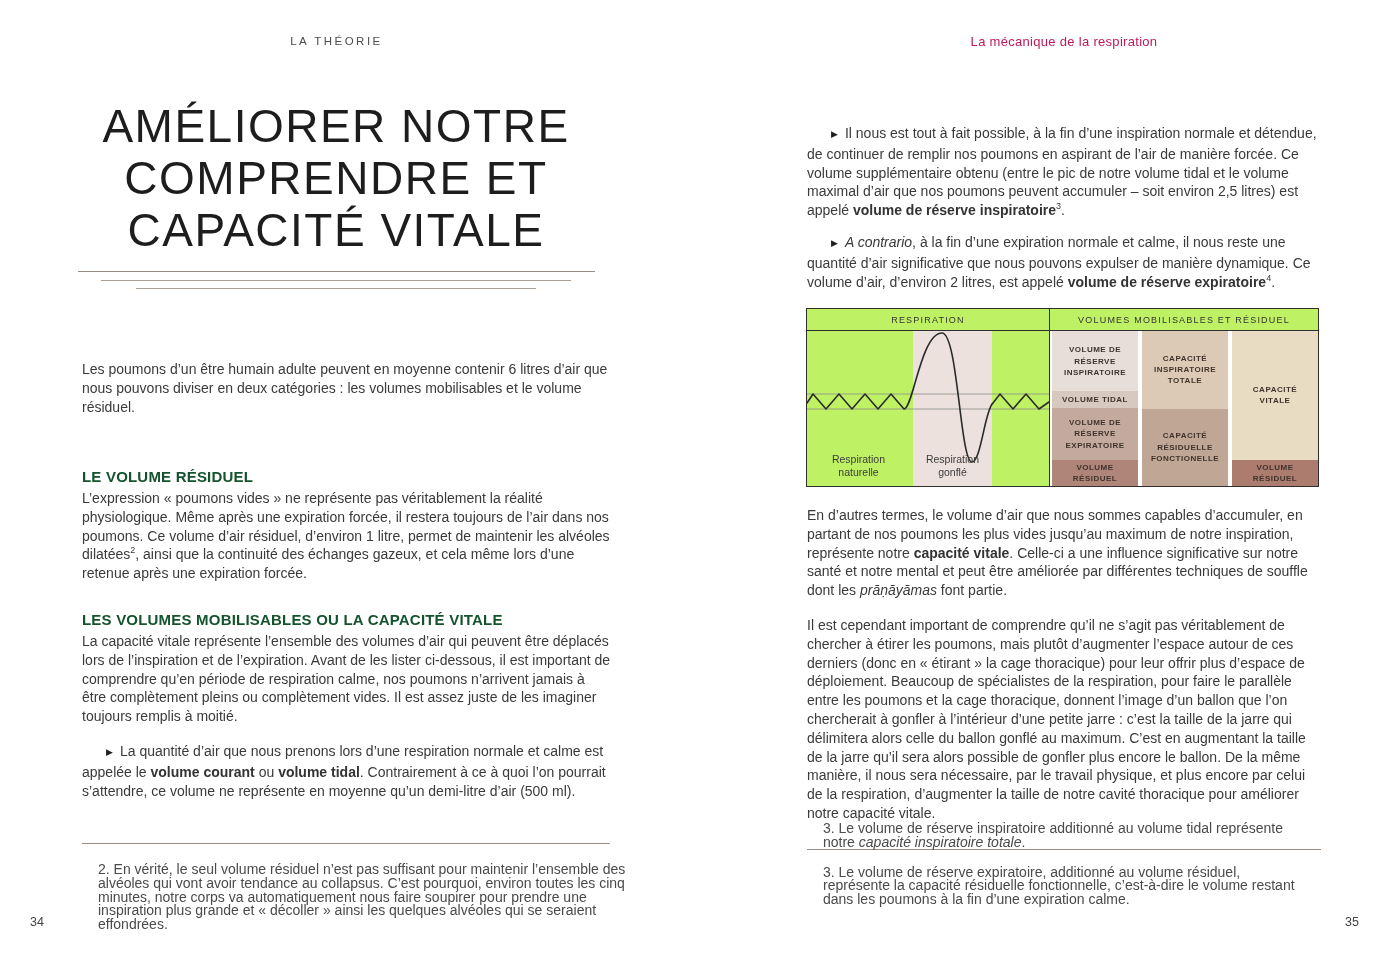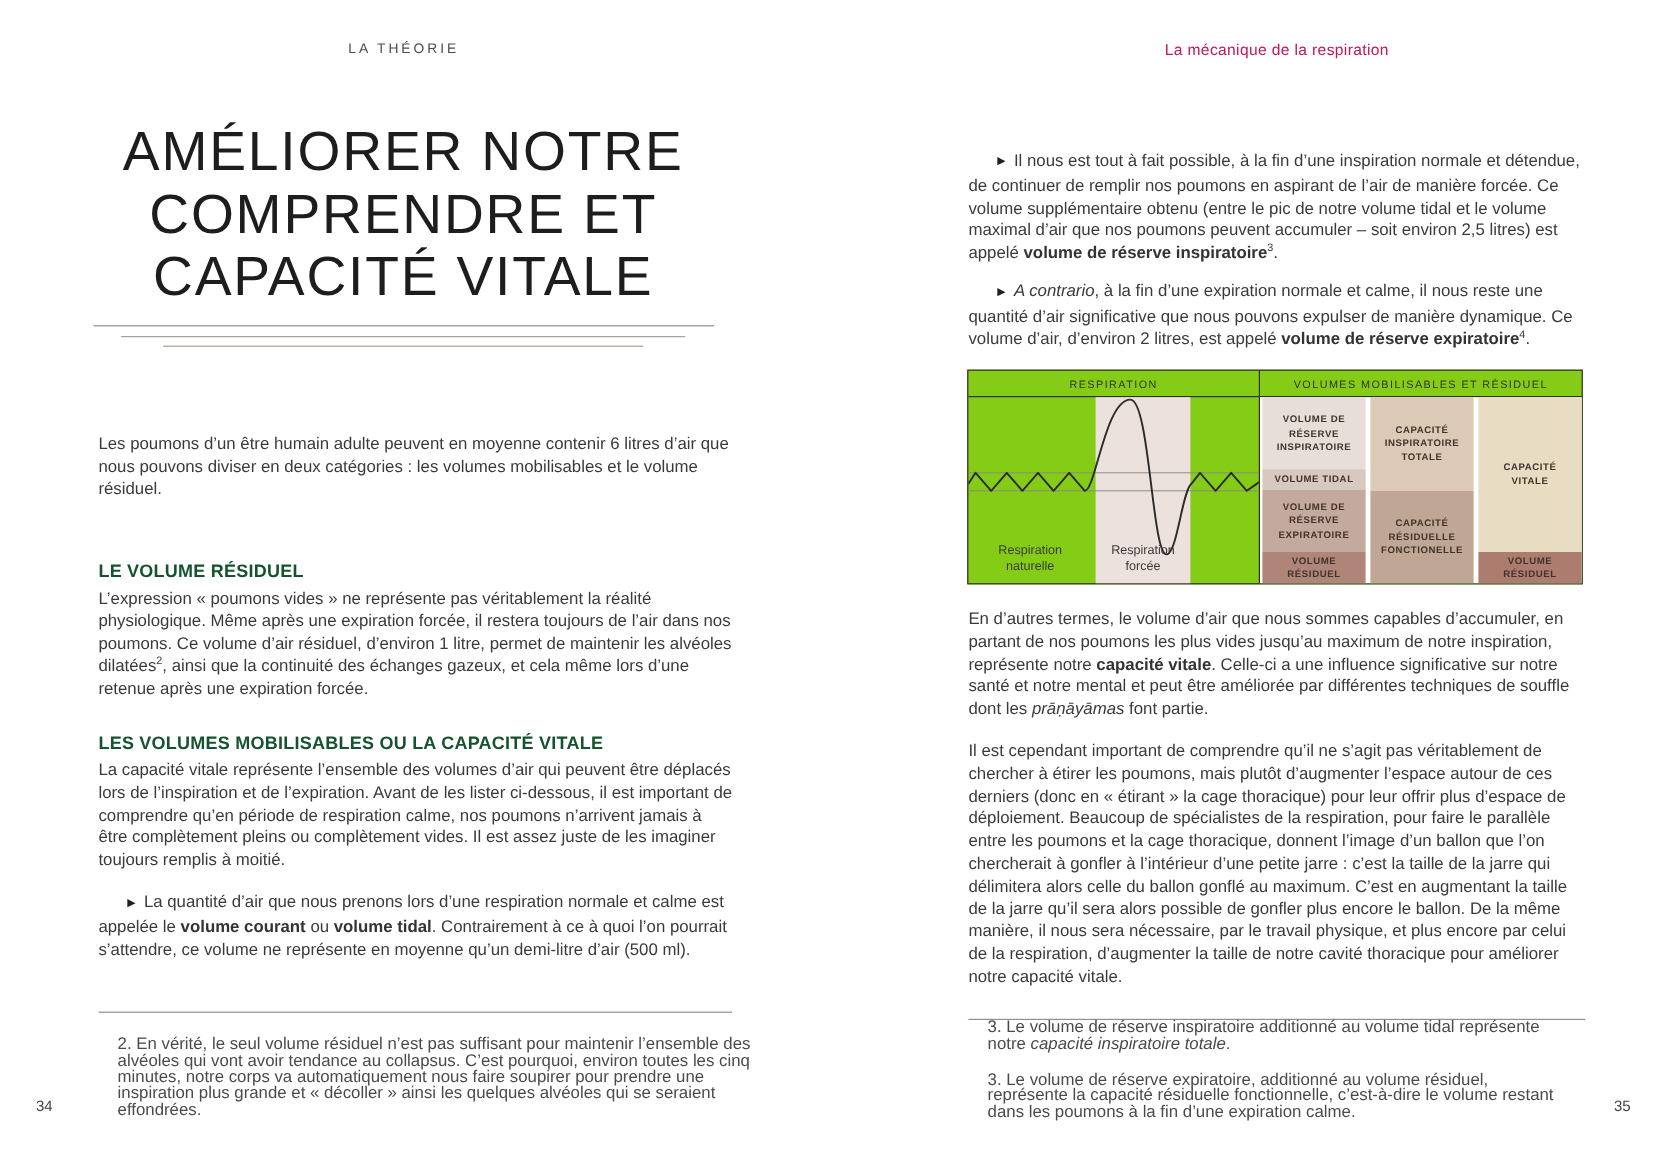--- a/index.html
+++ b/index.html
@@ -39,21 +39,21 @@
   b{font-weight:700;color:#333;}
   i{font-style:italic;}
   sup{font-size:9px;line-height:0;vertical-align:super;}
   
   .footrule{height:0;border-top:1px solid #9a8d85;}
   .footnote{font-size:14px;line-height:13.8px;color:#4a4a4a;margin:16px;}
   .pagenum{font-size:12.5px;color:#444;}
   
   .diagram{
     left:806px;top:308px;width:513px;height:179px;
-    border:1.5px solid #2f2f2f;box-sizing:border-box;background:#84cc16;
+    border:1.5px solid #2f2f2f;box-sizing:border-box;background:#bef264;
   }
   .dg-head{height:22px;display:flex;border-bottom:1.5px solid #2f2f2f;box-sizing:border-box;}
   .dg-head-cell{
     display:flex;align-items:center;justify-content:center;
     font-size:9px;letter-spacing:1.2px;color:#333;
   }
   .dg-head-left{width:243px;border-right:1.5px solid #2f2f2f;box-sizing:border-box;}
   .dg-head-right{flex:1;}
   .dg-body{display:flex;height:calc(100% - 22px);}
   .dg-wave{width:243px;border-right:1.5px solid #2f2f2f;box-sizing:border-box;position:relative;}
@@ -113,21 +113,21 @@
     <div class="dg-head-cell dg-head-right">VOLUMES MOBILISABLES ET RÉSIDUEL</div>
   </div>
   <div class="dg-body">
     <div class="dg-wave">
       <div class="dg-band" style="background-color: rgb(236, 225, 221);"></div>
       <svg viewBox="0 0 242 155" preserveAspectRatio="none">
         <path d="M0,63 H242 M0,78 H242" stroke="#8a8a8a" stroke-width="0.8" fill="none"></path>
         <path d="M0,72 L6,63 L19,78 L32,63 L45,78 L58,63 L71,78 L84,63 L97,78 C106,78 114,2 135,2 C151,2 153,131 165,131 C174,131 178,78 186,72 L193,63 L206,78 L219,63 L232,78 L242,71" stroke="#2b2b2b" stroke-width="1.6" fill="none" stroke-linejoin="round" stroke-linecap="round"></path>
       </svg>
       <div class="dg-wlabel natural">Respiration naturelle</div>
-      <div class="dg-wlabel forced">Respiration forcée</div>
+      <div class="dg-wlabel forced">Respiration gonflé</div>
     </div>
     <div class="dg-cols">
       <div class="dg-col">
         <div class="dg-block" style="background-color: rgb(231, 222, 217); height: 39%;">
             <span>VOLUME DE RÉSERVE INSPIRATOIRE</span>
           </div>
         <div class="dg-block" style="background-color: rgb(215, 200, 192); height: 11%;">
             <span>VOLUME TIDAL</span>
           </div>
         <div class="dg-block" style="background-color: rgb(195, 169, 158); height: 33%;">
@@ -155,17 +155,17 @@
       </div>
     </div>
   </div>
 </div>
 
 <p class="abs body col-right" style="top:506px;"><span>En d’autres termes, le volume d’air que nous sommes capables d’accumuler, en partant de nos poumons les plus vides jusqu’au maximum de notre inspiration, représente notre </span><b>capacité vitale</b><span>. Celle-ci a une influence significative sur notre santé et notre mental et peut être améliorée par différentes techniques de souffle dont les </span><i>prāṇāyāmas</i><span> font partie.</span></p>
 
 <p class="abs body col-right" style="top:616px;">Il est cependant important de comprendre qu’il ne s’agit pas véritablement de chercher à étirer les poumons, mais plutôt d’augmenter l’espace autour de ces derniers (donc en « étirant » la cage thoracique) pour leur offrir plus d’espace de déploiement. Beaucoup de spécialistes de la respiration, pour faire le parallèle entre les poumons et la cage thoracique, donnent l’image d’un ballon que l’on chercherait à gonfler à l’intérieur d’une petite jarre : c’est la taille de la jarre qui délimitera alors celle du ballon gonflé au maximum. C’est en augmentant la taille de la jarre qu’il sera alors possible de gonfler plus encore le ballon. De la même manière, il nous sera nécessaire, par le travail physique, et plus encore par celui de la respiration, d’augmenter la taille de notre cavité thoracique pour améliorer notre capacité vitale.</p>
 
 <div class="abs footrule" style="left:807px;top:849px;width:514px;"></div>
-<div class="abs" style="left:807px;top:833px;width:514px;">
+<div class="abs" style="left:807px;top:806px;width:514px;">
   <p class="footnote"><span>3. Le volume de réserve inspiratoire additionné au volume tidal représente notre </span><i>capacité inspiratoire totale</i><span>.</span></p>
   <p class="footnote">3. Le volume de réserve expiratoire, additionné au volume résiduel, représente la capacité résiduelle fonctionnelle, c’est-à-dire le volume restant dans les poumons à la fin d’une expiration calme.</p>
 </div>
 <div class="abs pagenum" style="left:1345px;top:915px;">35</div>
 
 </body></html>

